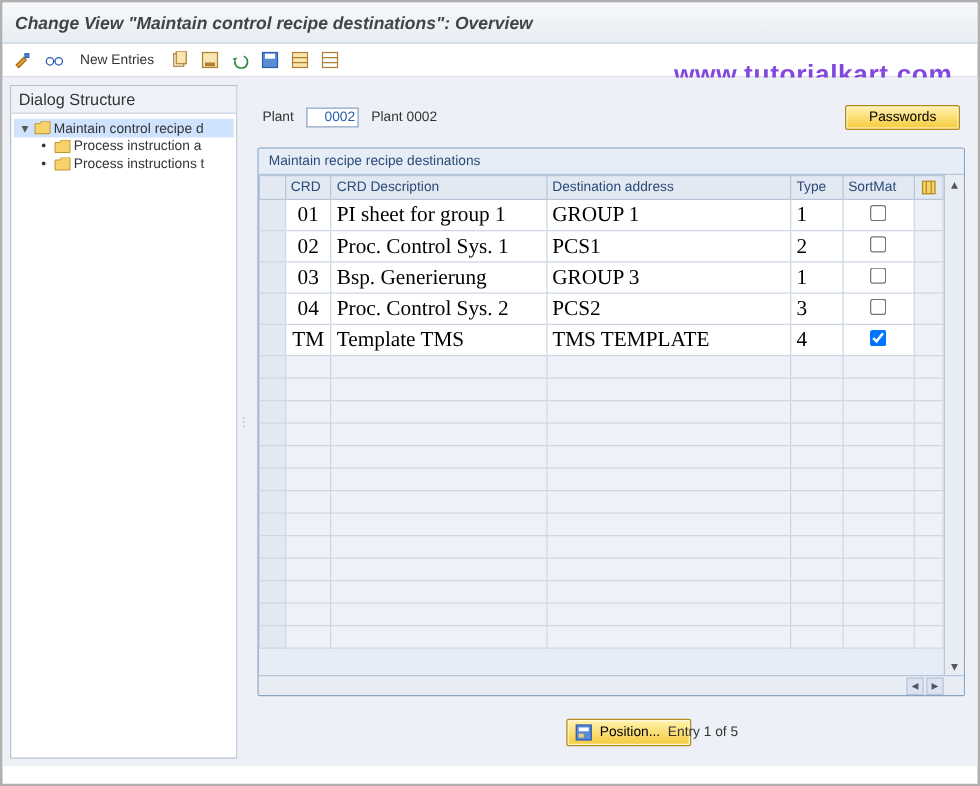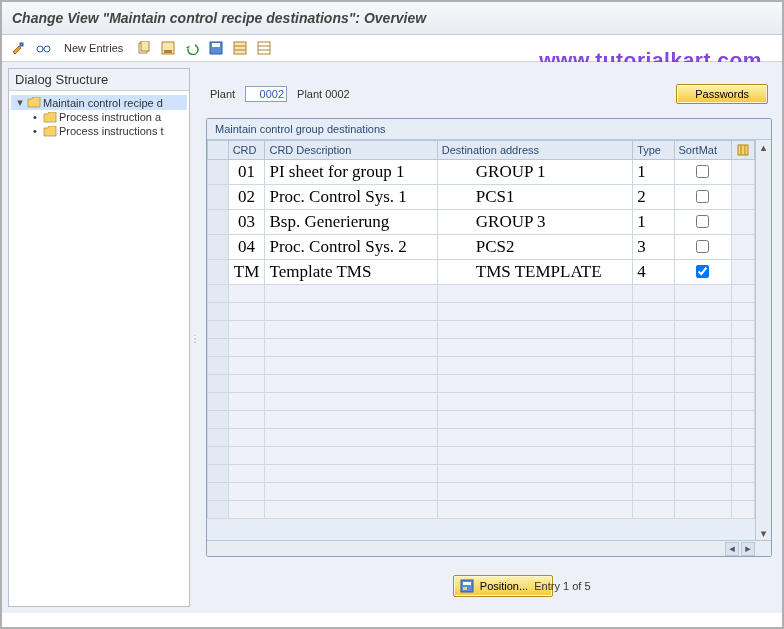--- a/index.html
+++ b/index.html
@@ -126,21 +126,21 @@
     border:1px solid #cfd7e3;
     background:#fff;
     padding:0;
     height:18px;
   }
   table.grid td .cell-input {
     width:100%; height:100%; border:1px solid transparent;
     padding:1px 3px; font-size:17px; font-family:Liberation Serif, serif;
     background:transparent;
   }
-  .cell-input.mono { font-family: "Courier New", monospace; margin-left: 34px; }
+  .cell-input.mono { font-family: "Courier New", monospace; }
   .cell-input.center { text-align:center;}
   .cell-input.highlight { background:#cfe3ff; }
   tr.empty td { background:#eef2f8; }
   .col-sel { width:18px; }
   .col-crd { width:32px; }
   .col-desc { width:150px; }
   .col-dest { width:170px; }
   .col-type { width:36px; }
   .col-sort { width:50px; }
   .col-cfg { width:20px; }
@@ -284,21 +284,21 @@
   <div class="splitter"></div>
   <div class="main">
     <div class="plant-row">
       <span>Plant</span>
       <input class="plant-input" readonly="" value="0002" style="">
       <span>Plant 0002</span>
       <button class="passwords-btn">Passwords</button>
     </div>
 
     <div class="grid-wrap">
-      <div class="grid-title">Maintain control group destinations</div>
+      <div class="grid-title">Maintain recipe recipe destinations</div>
       <div class="grid-body">
         <div style="flex:1;overflow:hidden;">
           <table class="grid" id="grid-table">
             <colgroup>
               <col class="col-sel">
                 <col class="col-crd">
                 <col class="col-desc">
                 <col class="col-dest">
                 <col class="col-type">
                 <col class="col-sort">

